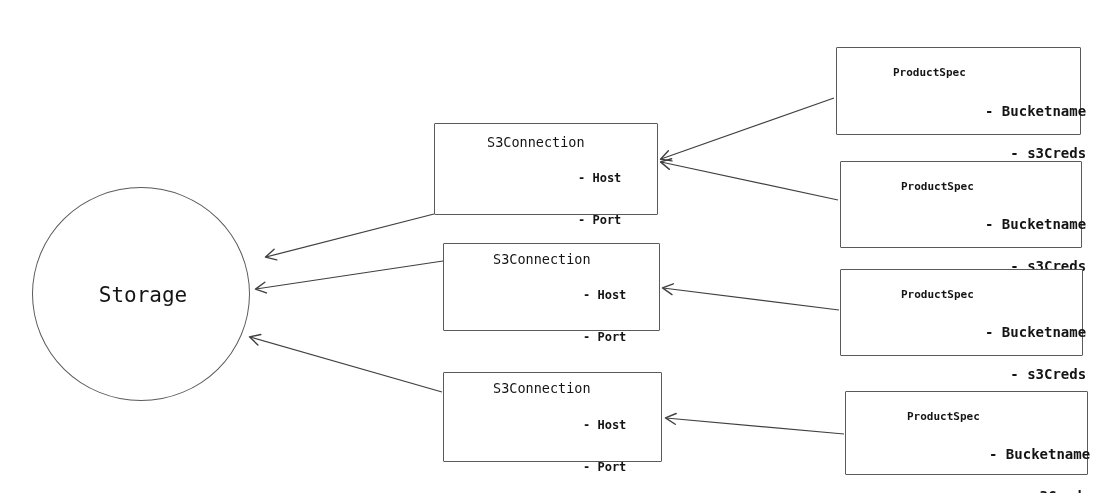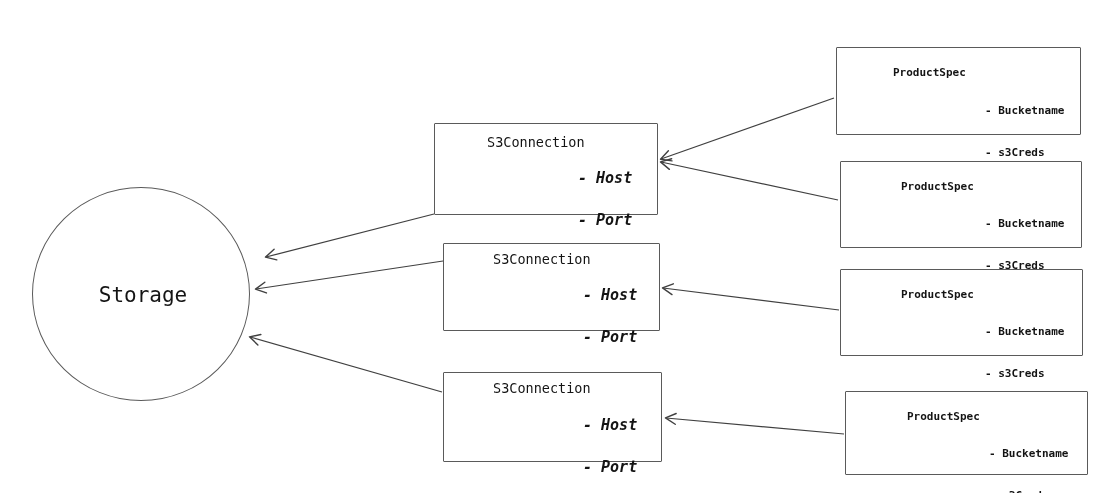--- a/index.html
+++ b/index.html
@@ -52,32 +52,32 @@
   }
   .attr-row {
     white-space: pre;
   }
   .s3-title {
     font-size: 13.5px;
     letter-spacing: 0px;
     margin-left: 40px;
   }
   .s3-attrs {
-    font-size: 15px;
+    font-size: 12px;
     font-weight: bold;
-    font-style: italic;
   }
   .ps-title {
     font-size: 11px;
     font-weight: bold;
     padding-left: 42px;
   }
   .ps-attrs {
-    font-size: 11px;
+    font-size: 14px;
     font-weight: bold;
+    text-align: right;
   }
   .circle-node {
     position: absolute;
     box-sizing: border-box;
     border: 1.4px solid #5a5a5a;
     border-radius: 50%;
     background: #ffffff;
   }
   .circle-label {
     position: absolute;

